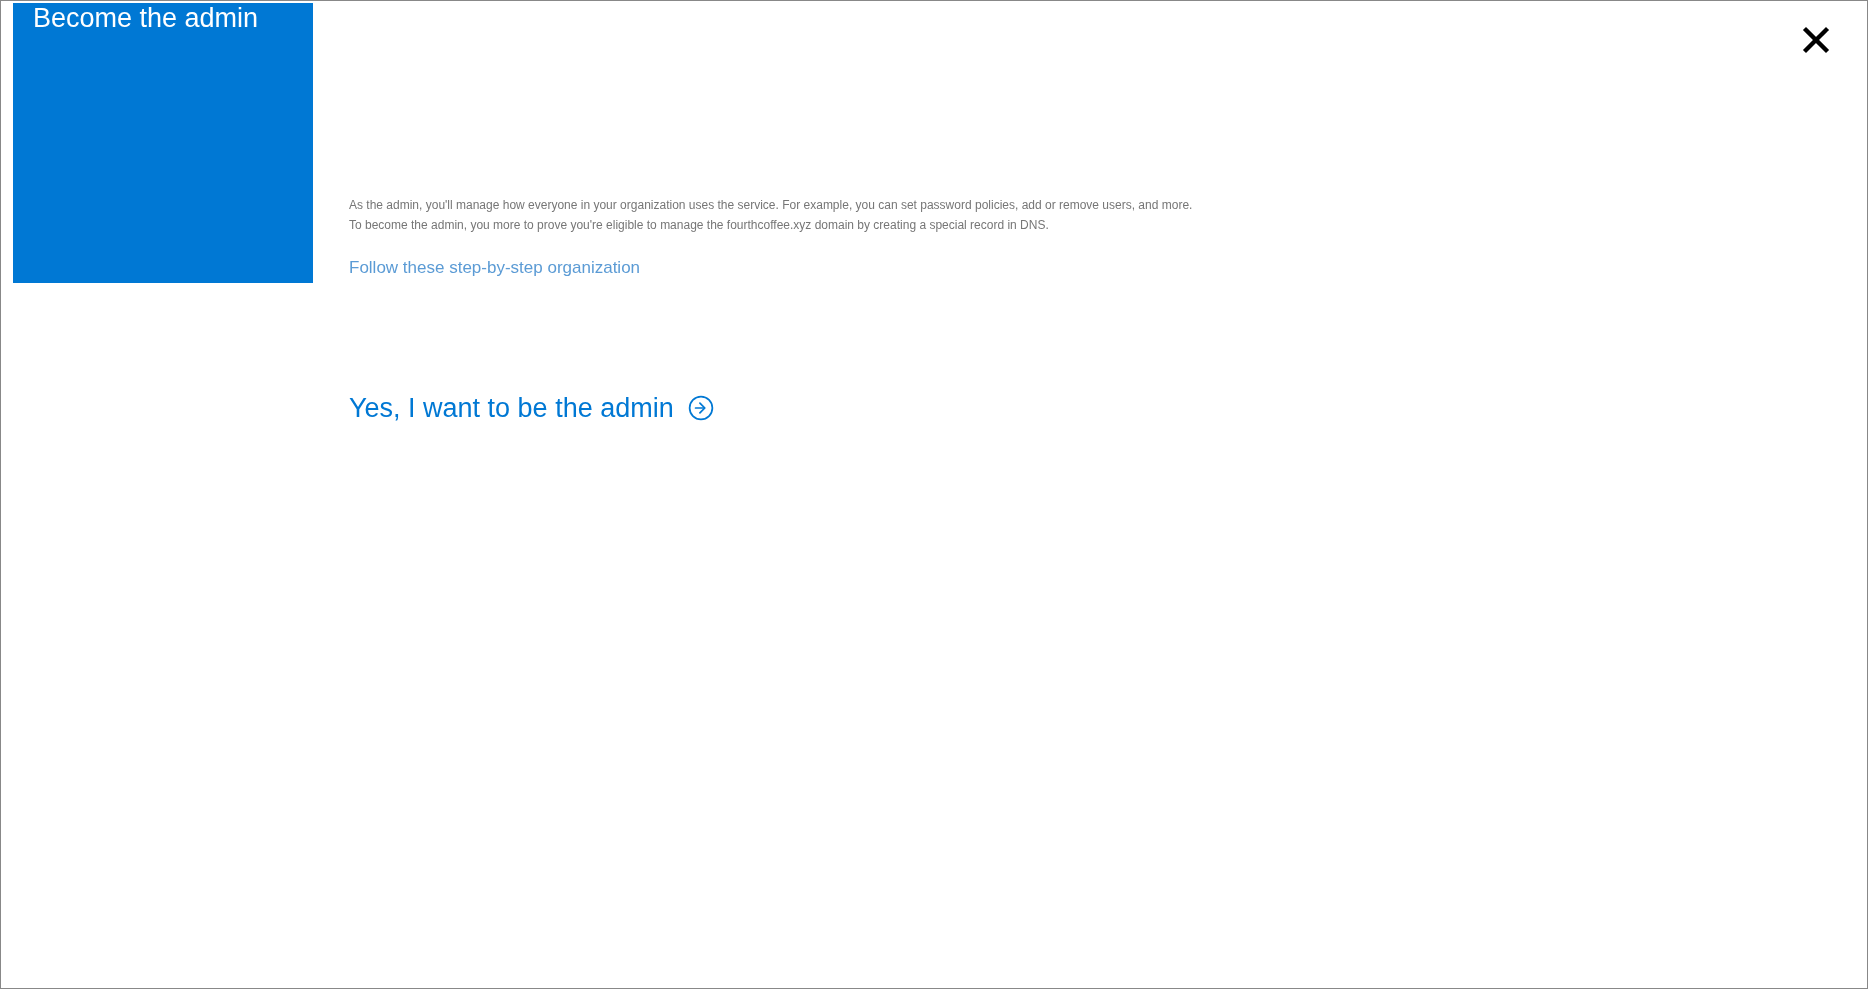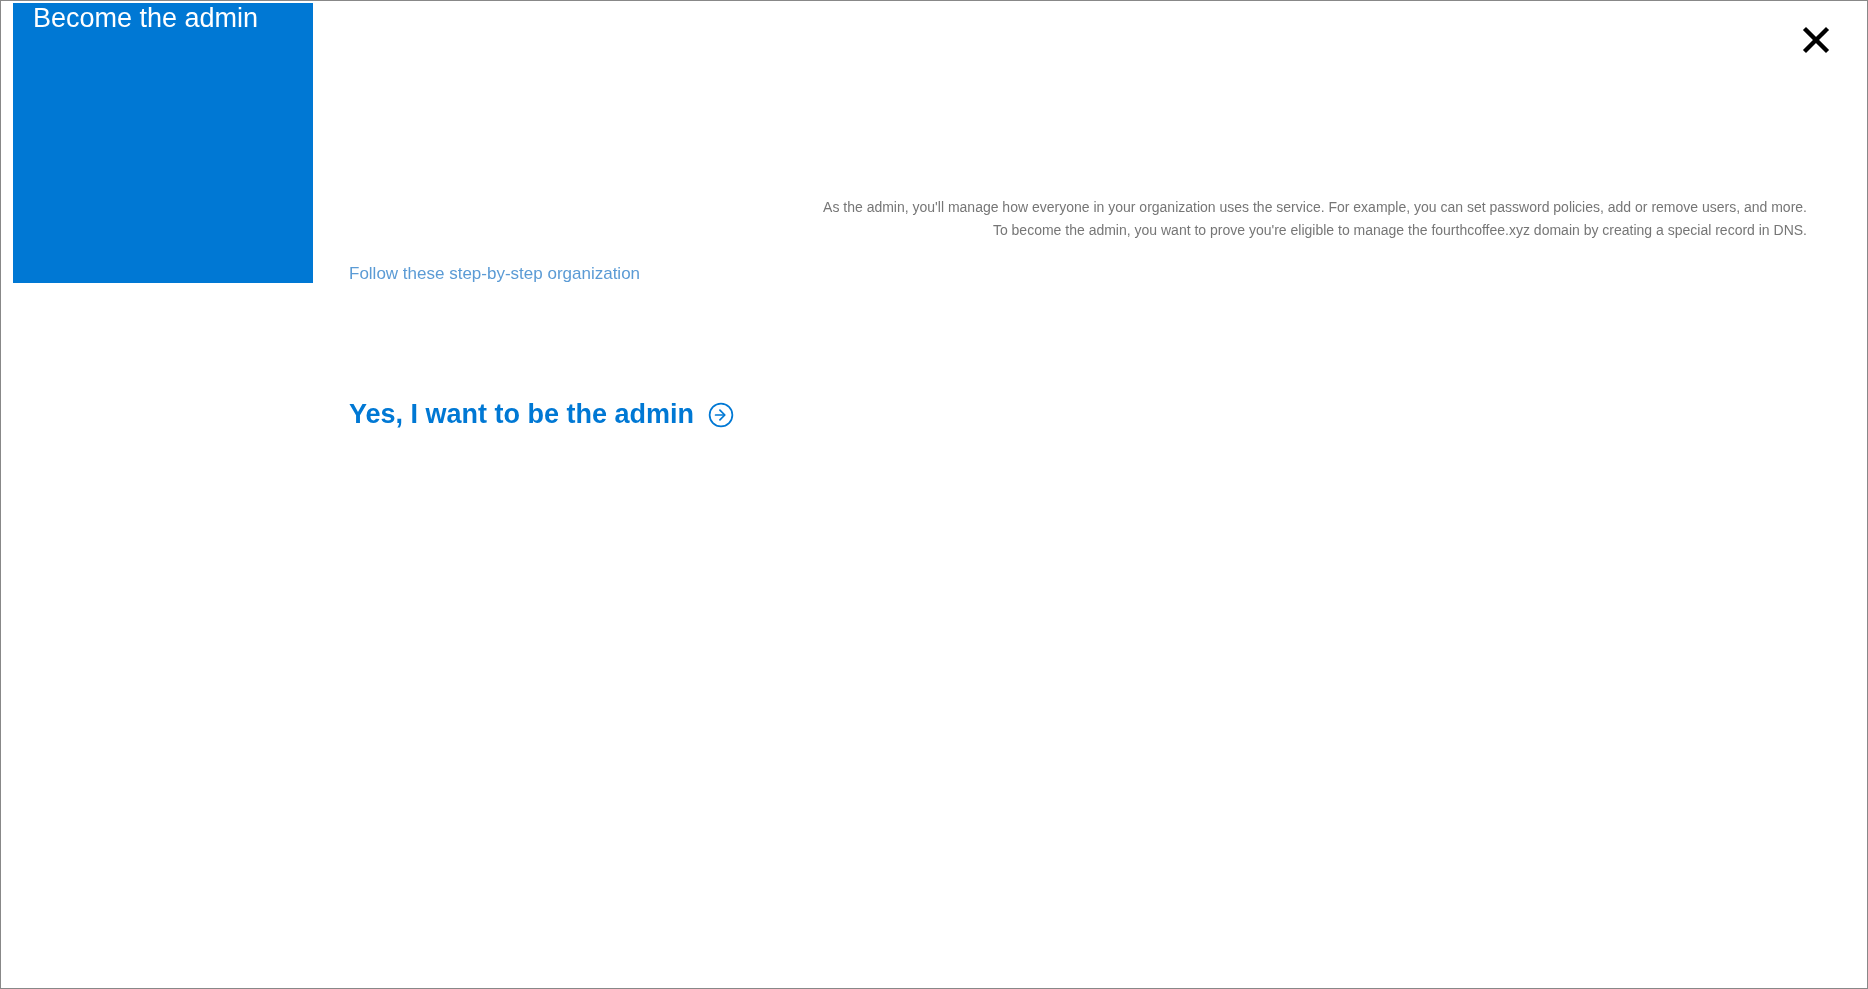--- a/index.html
+++ b/index.html
@@ -48,40 +48,39 @@
       right: 60px;
     }
     .heading {
       font-size: 53px;
       font-weight: 200;
       color: #333333;
       margin-bottom: 48px;
       letter-spacing: 0.2px;
     }
     .description {
-      font-size: 14px;
+      font-size: 12px;
       color: #767676;
       line-height: 1.65;
       font-weight: 400;
-      text-align: right;
     }
     .instructions-link {
       display: inline-block;
       font-size: 17px;
       color: #5b9bd5;
       margin-top: 22px;
       cursor: pointer;
       text-decoration: none;
     }
     .cta-link {
       display: inline-flex;
       align-items: center;
       margin-top: 115px;
       font-size: 27px;
-      font-weight: 700;
+      font-weight: 400;
       color: #0078d4;
       cursor: pointer;
       gap: 14px;
     }
     .arrow-circle {
       display: inline-flex;
       align-items: center;
       justify-content: center;
     }
     .arrow-circle svg {
@@ -101,21 +100,21 @@
     <svg viewBox="0 0 24 24" fill="none" stroke="#000000" stroke-width="3.5" stroke-linecap="square">
       <line x1="4" y1="4" x2="20" y2="20"></line>
       <line x1="20" y1="4" x2="4" y2="20"></line>
     </svg>
   </span>
 </div>
 
 <div class="main-content">
   
   <p class="description">As the admin, you'll manage how everyone in your organization uses the service. For example, you can set password policies, add or remove users, and more.</p>
-  <p class="description">To become the admin, you want to prove you're eligible to manage the fourthcoffee.xyz domain by creating a special record in DNS.</p>
+  <p class="description">To become the admin, you more to prove you're eligible to manage the fourthcoffee.xyz domain by creating a special record in DNS.</p>
   
   <a class="instructions-link">Follow these step-by-step organization</a>
   
   <div>
     <a class="cta-link">
       <span>Yes, I want to be the admin</span>
       <span class="arrow-circle">
         <svg viewBox="0 0 24 24" fill="none" stroke="#0078d4" stroke-width="1.6">
           <circle cx="12" cy="12" r="10.5"></circle>
           <path d="M11 7.5 L15.5 12 L11 16.5" stroke-linecap="round" stroke-linejoin="round"></path>

